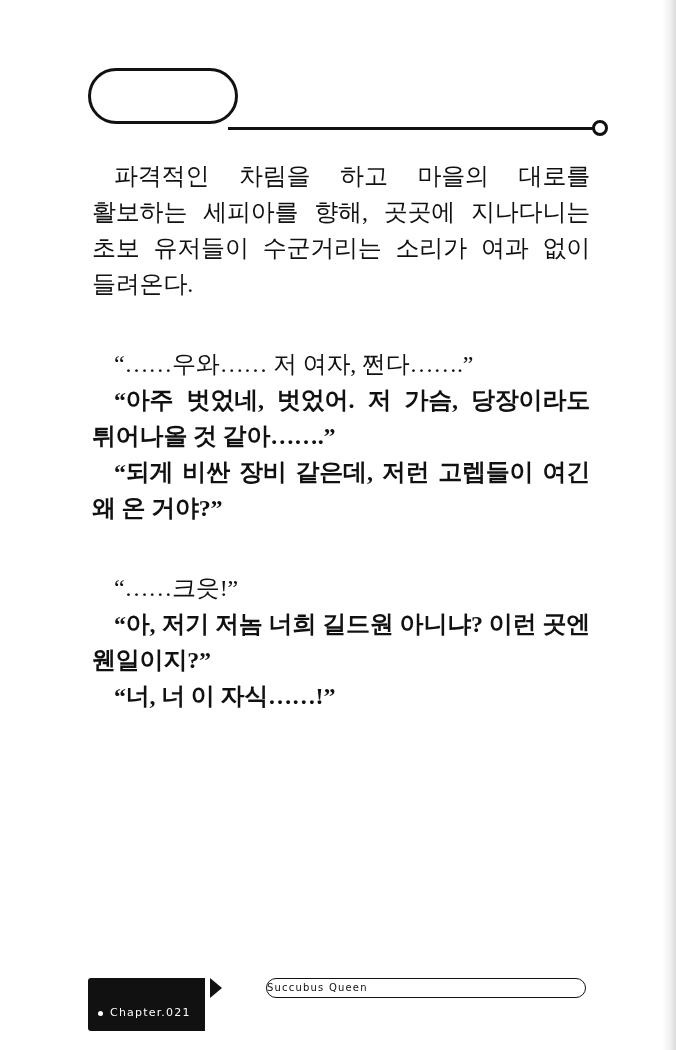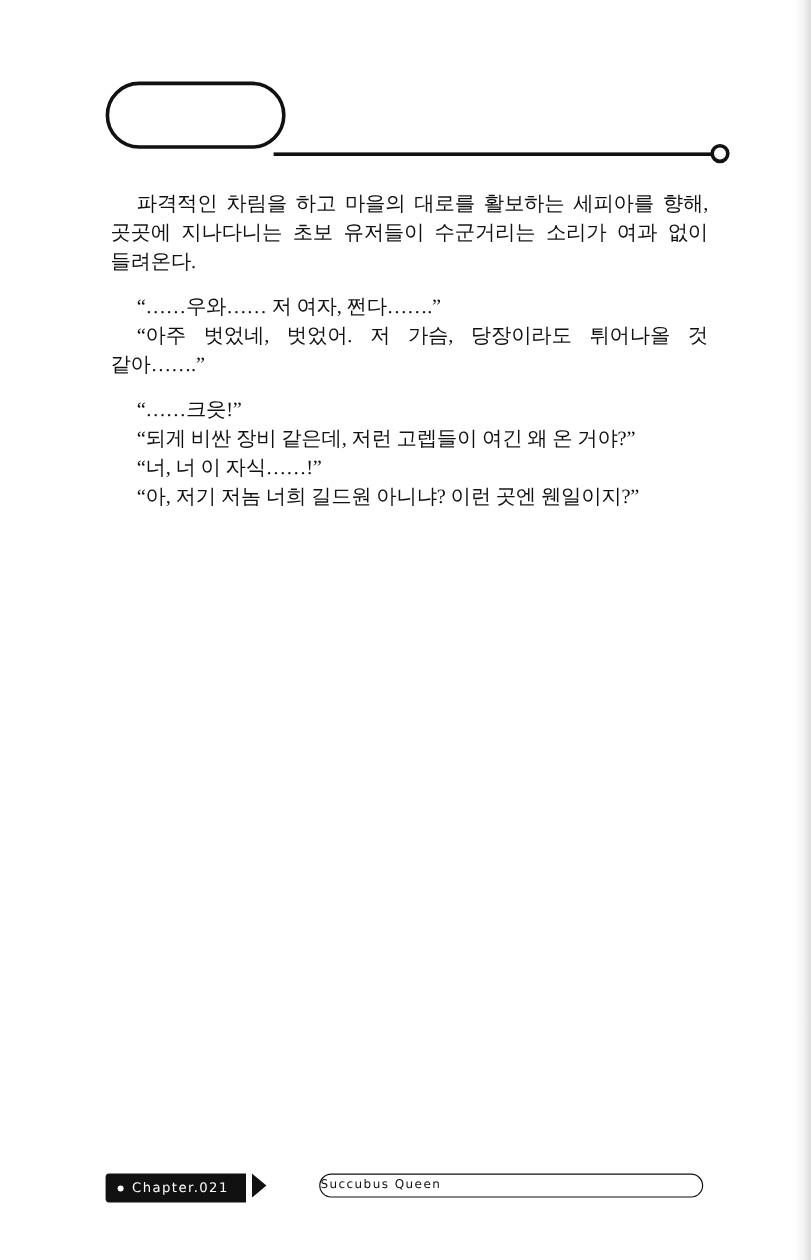--- a/index.html
+++ b/index.html
@@ -95,49 +95,50 @@
 
   
   .body-text {
     position: absolute;
     left: 92px;
     top: 158px;
     width: 498px;
   }
   .para {
     margin: 0;
-    font-size: 17px;
-    line-height: 24px;
+    font-size: 24px;
+    line-height: 36px;
     text-align: justify;
     text-justify: inter-character;
     word-break: keep-all;
     letter-spacing: -0.2px;
     text-indent: 22px;
   }
   .para.gap-before {
-    margin-top: 14px;
+    margin-top: 44px;
   }
   .para.tight {
     margin-top: 0;
+    font-weight: bold;
   }
 
   
   .footer {
     position: absolute;
     left: 88px;
     top: 978px;
     width: 500px;
     height: 22px;
   }
   .footer-chapter {
     position: absolute;
     left: 0;
     top: 0;
-    height: 24px;
-    padding: 0 14px 0 10px;
+    height: 36px;
+    padding: 17px 14px 0 10px;
     background: #111111;
     color: #ffffff;
     border-radius: 3px 0 0 3px;
     font-family: "DejaVu Sans", sans-serif;
     font-size: 11px;
     letter-spacing: 1.2px;
     line-height: 20px;
     white-space: nowrap;
     display: flex;
     align-items: center;
@@ -187,24 +188,24 @@
     <div class="chapter-badge"></div>
     <div class="chapter-number">220</div>
     <div class="header-rule"></div>
     <div class="header-dot"></div>
   </div>
 
   <div class="body-text">
     <p class="para">파격적인 차림을 하고 마을의 대로를 활보하는 세피아를 향해, 곳곳에 지나다니는 초보 유저들이 수군거리는 소리가 여과 없이 들려온다.</p>
     <p class="para gap-before">“……우와…… 저 여자, 쩐다…….”</p>
     <p class="para tight">“아주 벗었네, 벗었어. 저 가슴, 당장이라도 튀어나올 것 같아…….”</p>
+    <p class="para tight">“되게 비싼 장비 같은데, 저런 고렙들이 여긴 왜 온 거야?”</p>
     <p class="para gap-before">“……크읏!”</p>
-    <p class="para tight">“되게 비싼 장비 같은데, 저런 고렙들이 여긴 왜 온 거야?”</p>
+    <p class="para tight">“아, 저기 저놈 너희 길드원 아니냐? 이런 곳엔 웬일이지?”</p>
     <p class="para tight">“너, 너 이 자식……!”</p>
-    <p class="para tight">“아, 저기 저놈 너희 길드원 아니냐? 이런 곳엔 웬일이지?”</p>
   </div>
 
   <div class="footer">
     <div class="footer-chapter">
       <span class="footer-bullet"></span>
       <span>Chapter.021</span>
     </div>
     <div class="footer-chapter-tail"></div>
     <div class="footer-title">Succubus Queen</div>
   </div>

